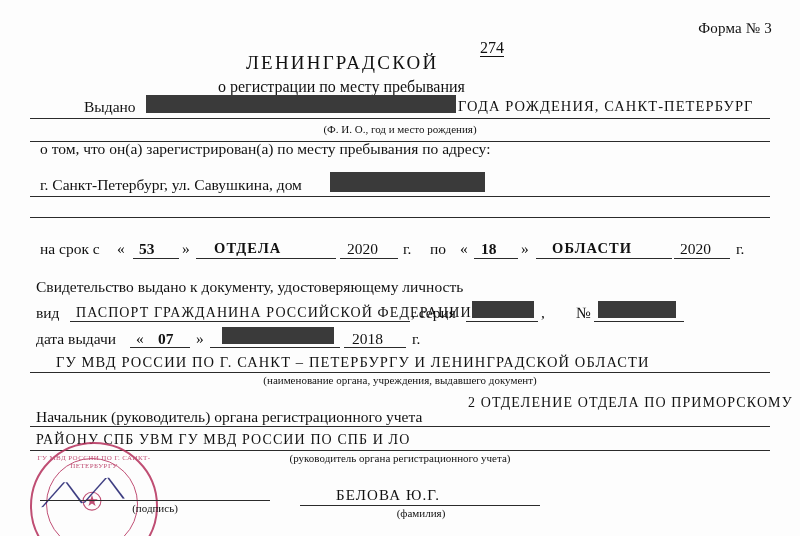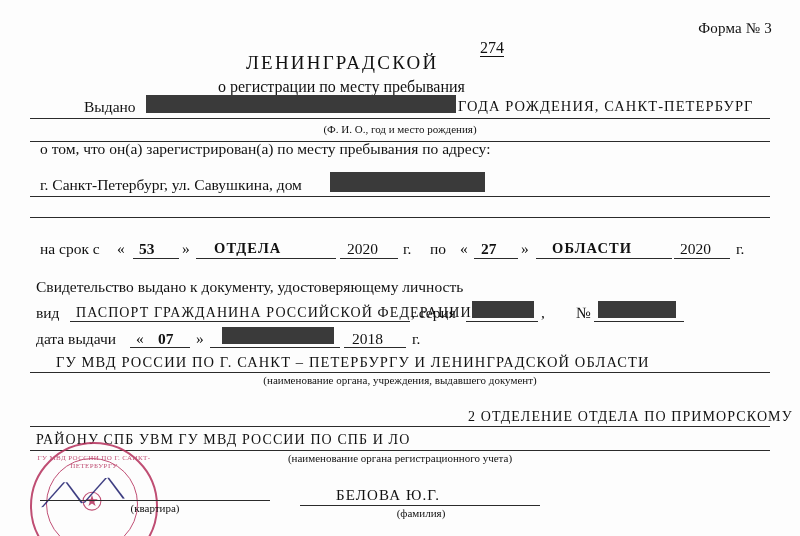--- a/index.html
+++ b/index.html
@@ -168,21 +168,21 @@
 
   <div class="txt" style="left:40px; top:240px;">на срок с</div>
   <div class="txt" style="left:117px; top:240px;">«</div>
   <div class="txt" style="left:139px; top:240px; font-weight:bold;">53</div>
   <div class="txt" style="left:182px; top:240px;">»</div>
   <div class="txt spaced" style="left:214px; top:240px; font-weight:bold; font-size:14.5px;">ОТДЕЛА</div>
   <div class="txt" style="left:347px; top:240px;">2020</div>
   <div class="txt" style="left:403px; top:240px;">г.</div>
   <div class="txt" style="left:430px; top:240px;">по</div>
   <div class="txt" style="left:460px; top:240px;">«</div>
-  <div class="txt" style="left:481px; top:240px; font-weight:bold;">27</div>
+  <div class="txt" style="left:481px; top:240px; font-weight:bold;">18</div>
   <div class="txt" style="left:521px; top:240px;">»</div>
   <div class="txt spaced" style="left:552px; top:240px; font-weight:bold; font-size:14.5px;">ОБЛАСТИ</div>
   <div class="txt" style="left:680px; top:240px;">2020</div>
   <div class="txt" style="left:736px; top:240px;">г.</div>
 
   <div class="rule" style="left:133px; top:258px; width:46px;"></div>
   <div class="rule" style="left:196px; top:258px; width:140px;"></div>
   <div class="rule" style="left:340px; top:258px; width:58px;"></div>
   <div class="rule" style="left:474px; top:258px; width:44px;"></div>
   <div class="rule" style="left:536px; top:258px; width:136px;"></div>
@@ -209,34 +209,35 @@
   <div class="txt" style="left:352px; top:330px;">2018</div>
   <div class="txt" style="left:412px; top:330px;">г.</div>
   <div class="rule" style="left:130px; top:347px; width:60px;"></div>
   <div class="rule" style="left:210px; top:347px; width:130px;"></div>
   <div class="rule" style="left:344px; top:347px; width:62px;"></div>
 
   <div class="txt spaced" style="left:36px; top:354px; font-size:14.5px;margin-left:20px;">ГУ  МВД  РОССИИ  ПО  Г. САНКТ – ПЕТЕРБУРГУ  И  ЛЕНИНГРАДСКОЙ ОБЛАСТИ</div>
   <div class="rule" style="left:30px; top:372px; width:740px;"></div>
   <div class="small-caption" style="left:240px; top:374px; width:320px;">(наименование органа, учреждения, выдавшего документ)</div>
 
-  <div class="txt spaced" style="left:468px; top:409px; font-size:14px;">2 ОТДЕЛЕНИЕ ОТДЕЛА  ПО ПРИМОРСКОМУ</div>
+  <div class="txt" style="left:36px; top:408px;">Начальник (руководитель) органа регистрационного учета</div>
+  <div class="txt spaced" style="left:468px; top:395px; font-size:14px;">2 ОТДЕЛЕНИЕ ОТДЕЛА  ПО ПРИМОРСКОМУ</div>
   <div class="rule" style="left:30px; top:426px; width:740px;"></div>
   <div class="txt spaced" style="left:36px; top:432px; font-size:14px;">РАЙОНУ СПБ УВМ  ГУ  МВД РОССИИ  ПО СПБ  И  ЛО</div>
   <div class="rule" style="left:30px; top:450px; width:740px;"></div>
-  <div class="small-caption" style="left:240px; top:452px; width:320px;">(наименование органа регистрационного учета)</div>
+  <div class="small-caption" style="left:240px; top:452px; width:320px;">(руководитель органа регистрационного учета)</div>
 
   <div class="stamp">
     <div class="stamp-text-top">ГУ МВД РОССИИ ПО Г. САНКТ-ПЕТЕРБУРГУ</div>
     <div class="stamp-inner"></div>
     <div class="stamp-core">⍟</div>
 
   </div>
 
   <div class="signature">⟋⟍⟋⟍</div>
   <div class="rule" style="left:40px; top:500px; width:230px;"></div>
-  <div class="small-caption" style="left:100px; top:502px; width:110px;">(квартира)</div>
+  <div class="small-caption" style="left:100px; top:502px; width:110px;">(подпись)</div>
 
   <div class="txt spaced" style="left:336px; top:487px; font-size:15px;">БЕЛОВА Ю.Г.</div>
   <div class="rule" style="left:300px; top:505px; width:240px;"></div>
   <div class="small-caption" style="left:366px; top:507px; width:110px;">(фамилия)</div>
 
 </div>
 
 </body></html>

